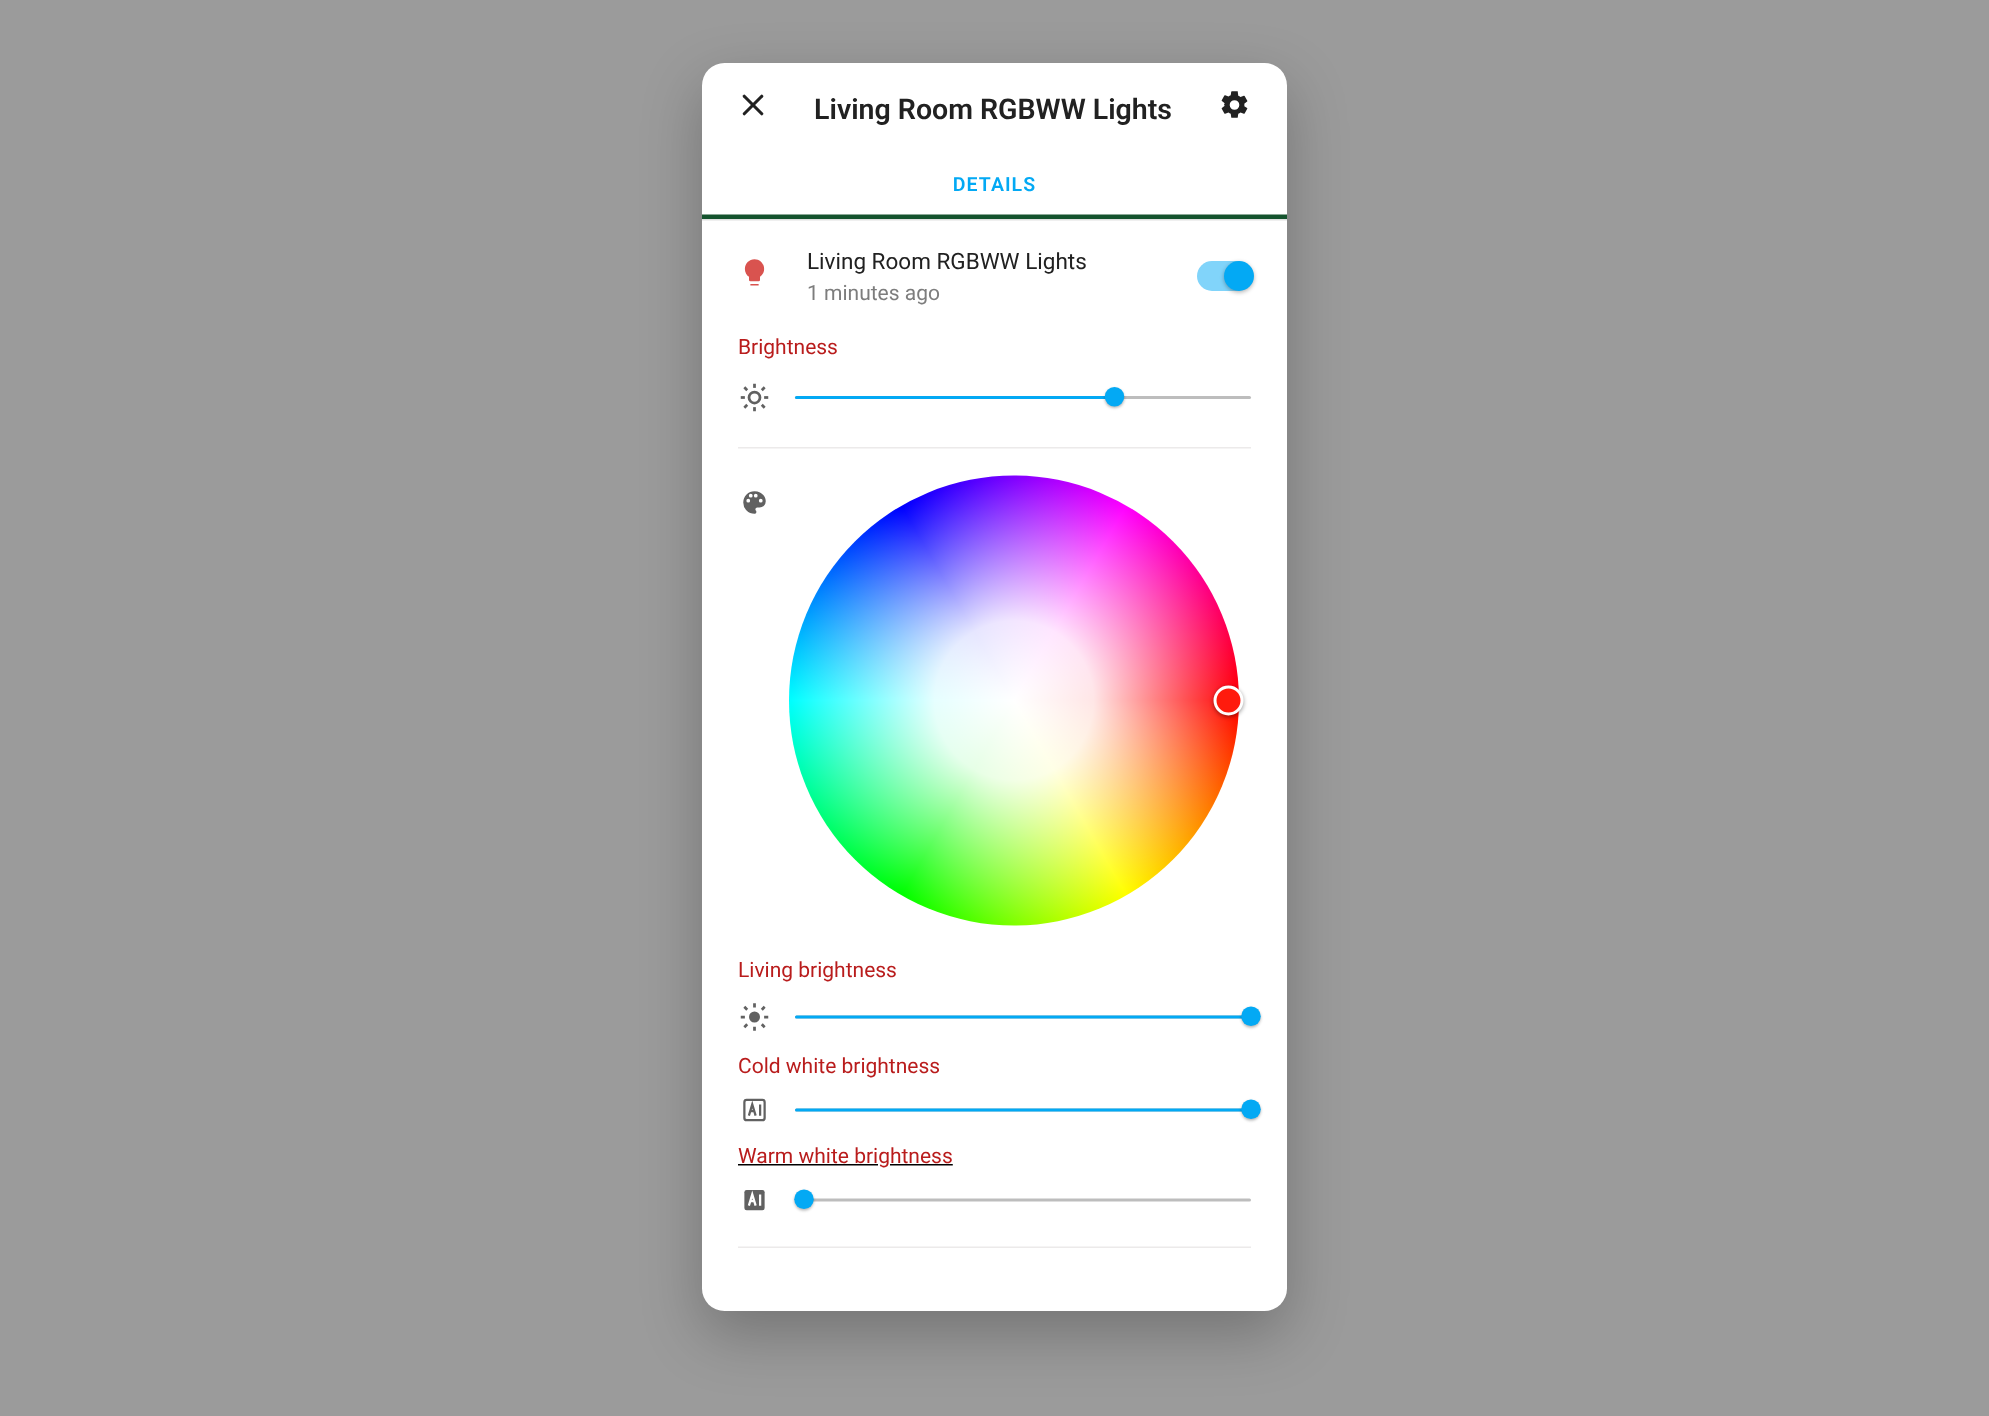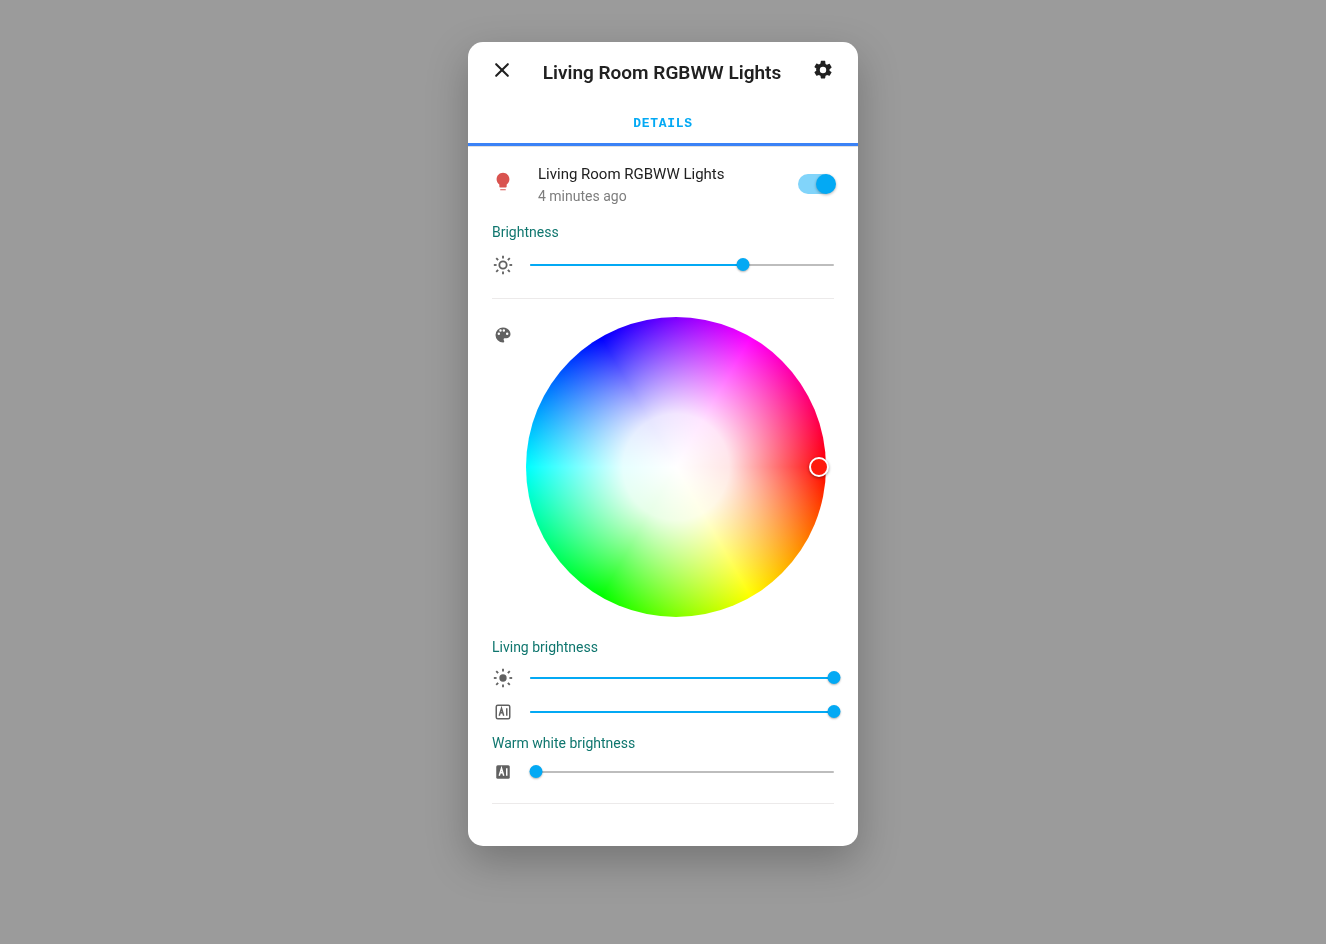--- a/index.html
+++ b/index.html
@@ -52,22 +52,21 @@
     padding: 14px 0 12px;
     font-size: 13px;
     font-weight: 600;
     letter-spacing: 0.7px;
     text-transform: uppercase;
     color: #616161;
     cursor: pointer;
   }
   .tab.active {
     color: #03a9f4;
-    border-bottom: 3px solid #3b82f6;
-    font-family: Liberation Mono, monospace;
+    border-bottom: 3px solid #14532d;
   }
   
   .body { padding: 18px 24px 24px; }
   .entity-row {
     display: flex;
     align-items: center;
     margin-bottom: 20px;
   }
   .lightbulb-icon { color: #d9534f; }
   .entity-text { margin-left: 24px; flex: 1; }
@@ -81,21 +80,21 @@
   }
   .switch .thumb {
     width: 20px; height: 20px; border-radius: 50%;
     background: #03a9f4;
     position: absolute; right: -2px; top: 0;
     box-shadow: 0 1px 3px rgba(0,0,0,0.3);
   }
   
   .section-label {
     font-size: 14px;
-    color: #0f766e;
+    color: #b91c1c;
     margin-bottom: 14px;
   }
   .section {
     padding-bottom: 22px;
     border-bottom: 1px solid #eceaea;
     margin-bottom: 18px;
   }
   
   .slider-row {
     display: flex;
@@ -157,21 +156,21 @@
     width: 20px; height: 20px; border-radius: 50%;
     background: #ff1b0d;
     border: 2px solid #ffffff;
     box-shadow: 0 1px 3px rgba(0,0,0,0.4);
     position: absolute;
     right: -3px;
     top: 140px;
   }
   .slider-stack .slider-block { margin-bottom: 14px; }
   .slider-block .section-label { margin-bottom: 12px; }
-  .slider-stack .slider-block:last-child { margin-bottom: 0; }
+  .slider-stack .slider-block:last-child { margin-bottom: 0; text-decoration: underline; }
   .icon svg { display:block; }
 </style>
 </head>
 <body>
 
 <div class="card">
 
   <div class="header">
     <span class="close">
       <svg width="20" height="20" viewBox="0 0 24 24" fill="none" stroke="currentColor" stroke-width="2.5" stroke-linecap="round">
@@ -194,21 +193,21 @@
   <div class="body">
 
     <div class="entity-row">
       <span class="lightbulb-icon">
         <svg width="22" height="22" viewBox="0 0 24 24" fill="currentColor">
             <path d="M9 21h6v-1H9v1zm3-19C8.14 2 5 5.14 5 9c0 2.38 1.19 4.47 3 5.74V17a1 1 0 0 0 1 1h6a1 1 0 0 0 1-1v-2.26c1.81-1.27 3-3.36 3-5.74 0-3.86-3.14-7-7-7z"></path>
           </svg>
       </span>
       <div class="entity-text">
         <div class="entity-name">Living Room RGBWW Lights</div>
-        <div class="entity-time">4 minutes ago</div>
+        <div class="entity-time">1 minutes ago</div>
       </div>
       <div class="switch">
         <div class="thumb"></div>
       </div>
     </div>
 
     <div class="section">
       <div class="section-label">Brightness</div>
       <div class="slider-row">
         <span class="icon">
@@ -267,20 +266,21 @@
               </svg>
           </span>
           <div class="slider-track">
             <div class="slider-fill" style="width: 100%;"></div>
             <div class="slider-thumb" style="left: 100%;"></div>
           </div>
         </div>
       </div>
 
       <div class="slider-block">
+        <div class="section-label">Cold white brightness</div>
         <div class="slider-row">
           <span class="icon">
             <svg width="18" height="18" viewBox="0 0 24 24" fill="none" stroke="#616161" stroke-width="2">
                 <rect x="3" y="3" width="18" height="18" rx="2"></rect>
                 <path d="M7 17l3-10 3 10M8 13h4M17 7v10"></path>
               </svg>
           </span>
           <div class="slider-track">
             <div class="slider-fill" style="width: 100%;"></div>
             <div class="slider-thumb" style="left: 100%;"></div>

